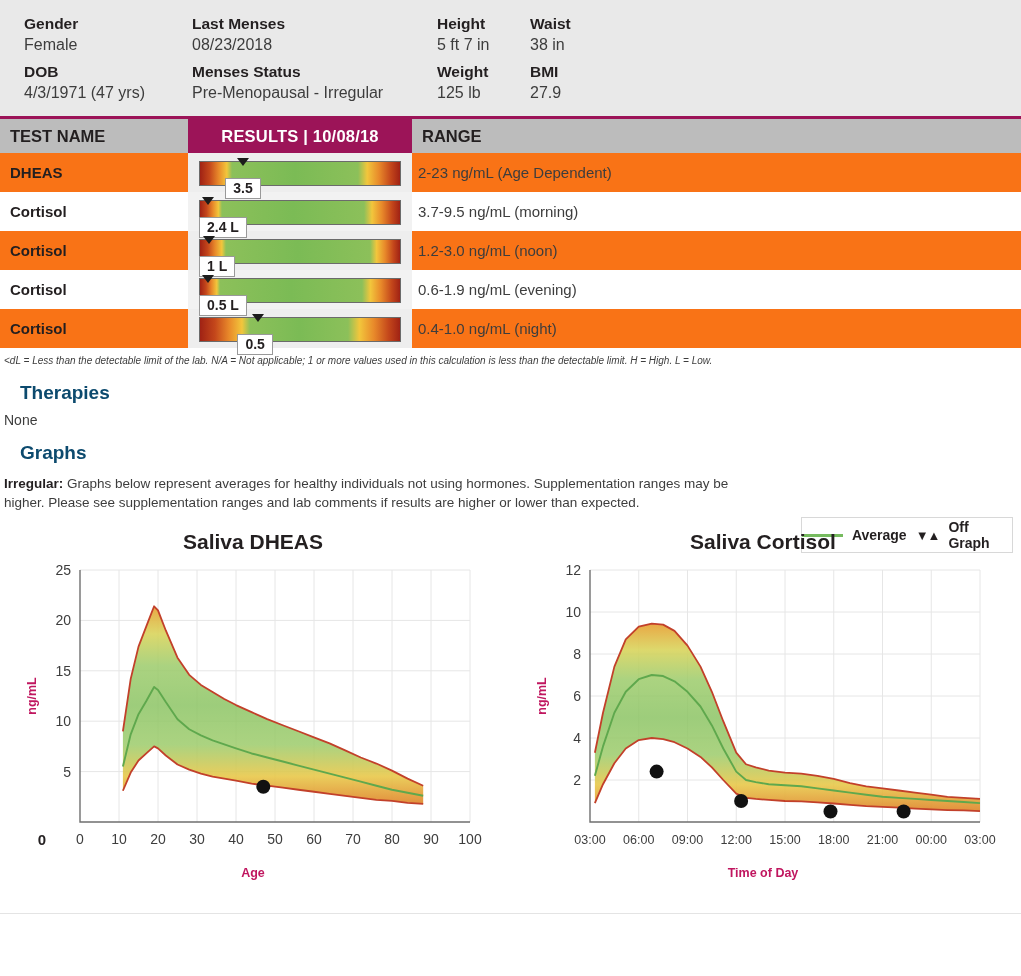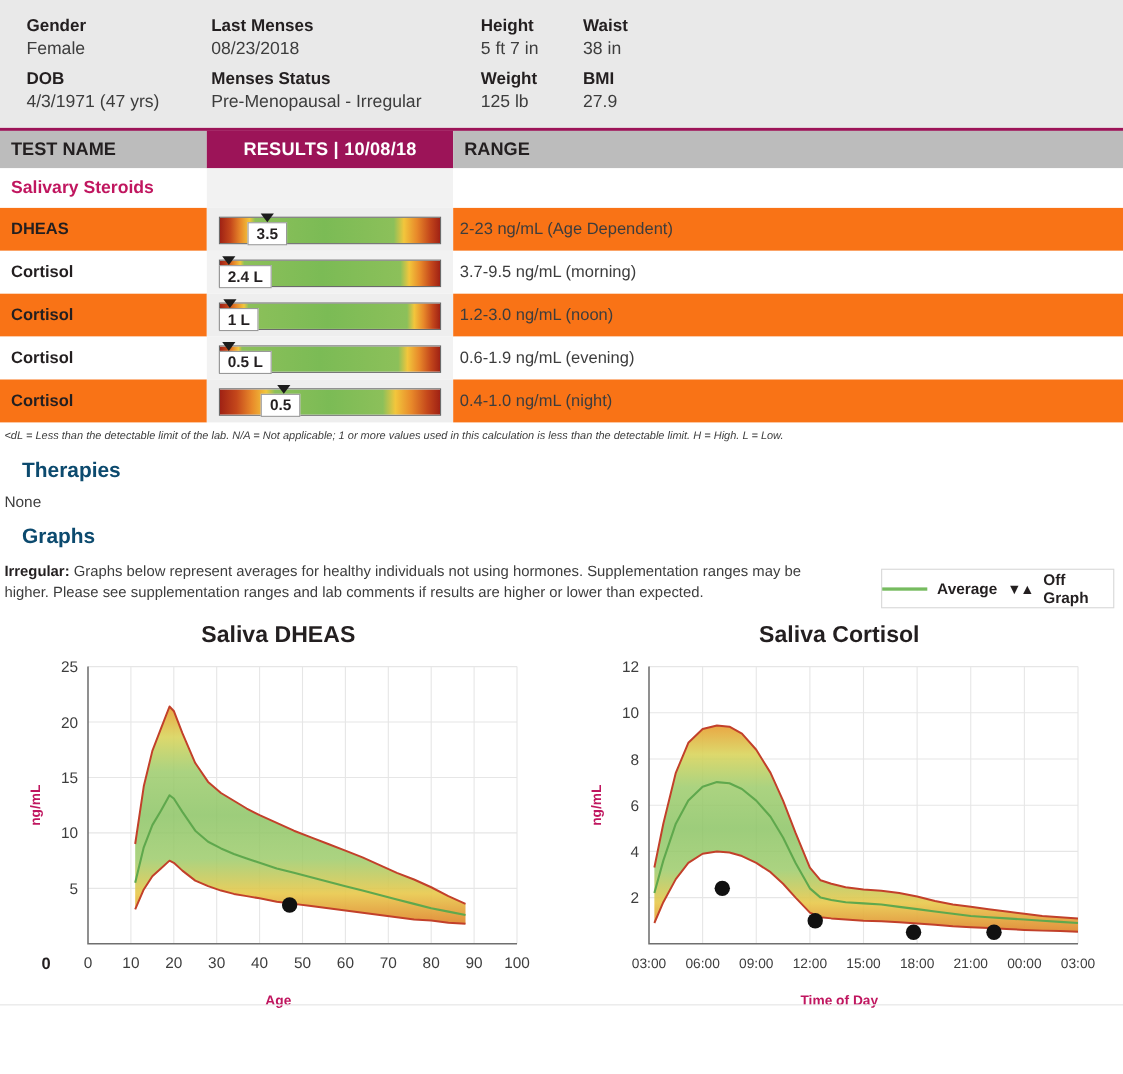--- a/index.html
+++ b/index.html
@@ -136,21 +136,21 @@
     top: 0;
     width: 0; height: 0;
     border-left: 6px solid transparent;
     border-right: 6px solid transparent;
     border-top: 8px solid #1c1c1c;
     transform: translateX(-6px);
     z-index: 3;
   }
   .meter-value {
     position: absolute;
-    top: 8px;
+    top: 20px;
     background: #ffffff;
     border: 1px solid #999999;
     font-size: 14px;
     font-weight: bold;
     color: #231f20;
     padding: 2px 7px 3px 7px;
     line-height: 14px;
     white-space: nowrap;
     z-index: 2;
     box-sizing: border-box;
@@ -301,25 +301,20 @@
       <col class="c-range">
   </colgroup>
   <thead>
     <tr>
       <th>TEST NAME</th>
       <th class="result-head">RESULTS | 10/08/18</th>
       <th>RANGE</th>
     </tr>
   </thead>
   <tbody id="results-body">
-    <tr class="section-row">
-      <td><span class="section-title">Salivary Steroids</span></td>
-      <td class="result-cell"></td>
-      <td></td>
-    </tr>
   <tr class="data-row shade">
         <td>
           <div class="test-name">DHEAS</div>
         </td>
         <td class="result-cell">
           <div class="meter-wrap">
             <div class="meter-bar">
               <div class="meter-fill" style="background: linear-gradient(to right, rgb(160, 34, 20) 0%, rgb(196, 71, 27) 4.8%, rgb(232, 137, 42) 9.3%, rgb(242, 198, 60) 13.4%, rgb(140, 192, 90) 16%, rgb(123, 187, 85) 47.5%, rgb(140, 192, 90) 79%, rgb(242, 198, 60) 83.6%, rgb(232, 137, 42) 89.5%, rgb(196, 71, 27) 95.4%, rgb(160, 34, 20) 100%);"></div>
             </div>
             <div class="meter-marker" style="left: 22%;"></div>

